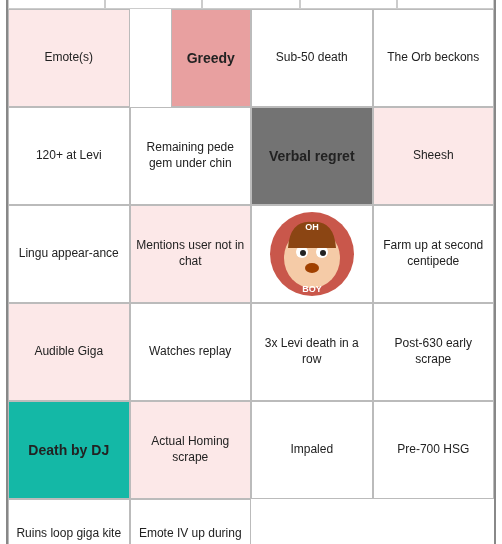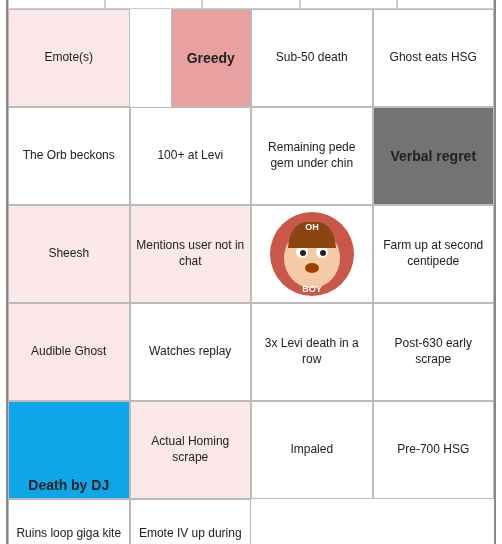--- a/index.html
+++ b/index.html
@@ -85,36 +85,36 @@
   <div class="cell light">
         <span>Emote(s)</span>
       </div>
       <div class="cell dark" style="background: rgb(232, 160, 160); font-weight: bold; font-size: 14px; margin-left: 41px;">
         <span>Greedy</span>
       </div>
       <div class="cell white">
         <span>Sub-50 death</span>
       </div>
       <div class="cell white">
-        <span>Ghost eats HSG</span>
-      </div>
-      <div class="cell white">
         <span>The Orb beckons</span>
       </div>
       <div class="cell white">
-        <span>100+ at Levi</span>
+        <span>120+ at Levi</span>
       </div>
       <div class="cell white">
         <span>Remaining pede gem under chin</span>
       </div>
       <div class="cell dark" style="background: #737373; font-weight: bold; font-size: 14px;">
         <span>Verbal regret</span>
       </div>
       <div class="cell light">
         <span>Sheesh</span>
+      </div>
+      <div class="cell white">
+        <span>Lingu appear-ance</span>
       </div>
       <div class="cell light">
         <span>Mentions user not in chat</span>
       </div>
       <div class="cell center">
       <div class="oh-boy">
         <svg width="88" height="88" viewBox="0 0 88 88" xmlns="http://www.w3.org/2000/svg">
 
           <circle cx="44" cy="44" r="42" fill="#c0392b" opacity="0.85"></circle>
 
@@ -134,32 +134,32 @@
 
           <text x="44" y="20" text-anchor="middle" font-size="9" font-weight="bold" fill="white" font-family="Arial">OH</text>
           <text x="44" y="82" text-anchor="middle" font-size="9" font-weight="bold" fill="white" font-family="Arial">BOY</text>
         </svg>
       </div>
     </div>
       <div class="cell white">
         <span>Farm up at second centipede</span>
       </div>
       <div class="cell light">
-        <span>Audible Ghost</span>
+        <span>Audible Giga</span>
       </div>
       <div class="cell white">
         <span>Watches replay</span>
       </div>
       <div class="cell white">
         <span>3x Levi death in a row</span>
       </div>
       <div class="cell white">
         <span>Post-630 early scrape</span>
       </div>
-      <div class="cell dark" style="background: #0ea5e9; font-weight: bold; font-size: 14px; align-items: flex-end;">
+      <div class="cell dark" style="background: #14b8a6; font-weight: bold; font-size: 14px;">
         <span>Death by DJ</span>
       </div>
       <div class="cell light">
         <span>Actual Homing scrape</span>
       </div>
       <div class="cell white">
         <span>Impaled</span>
       </div>
       <div class="cell white">
         <span>Pre-700 HSG</span>

